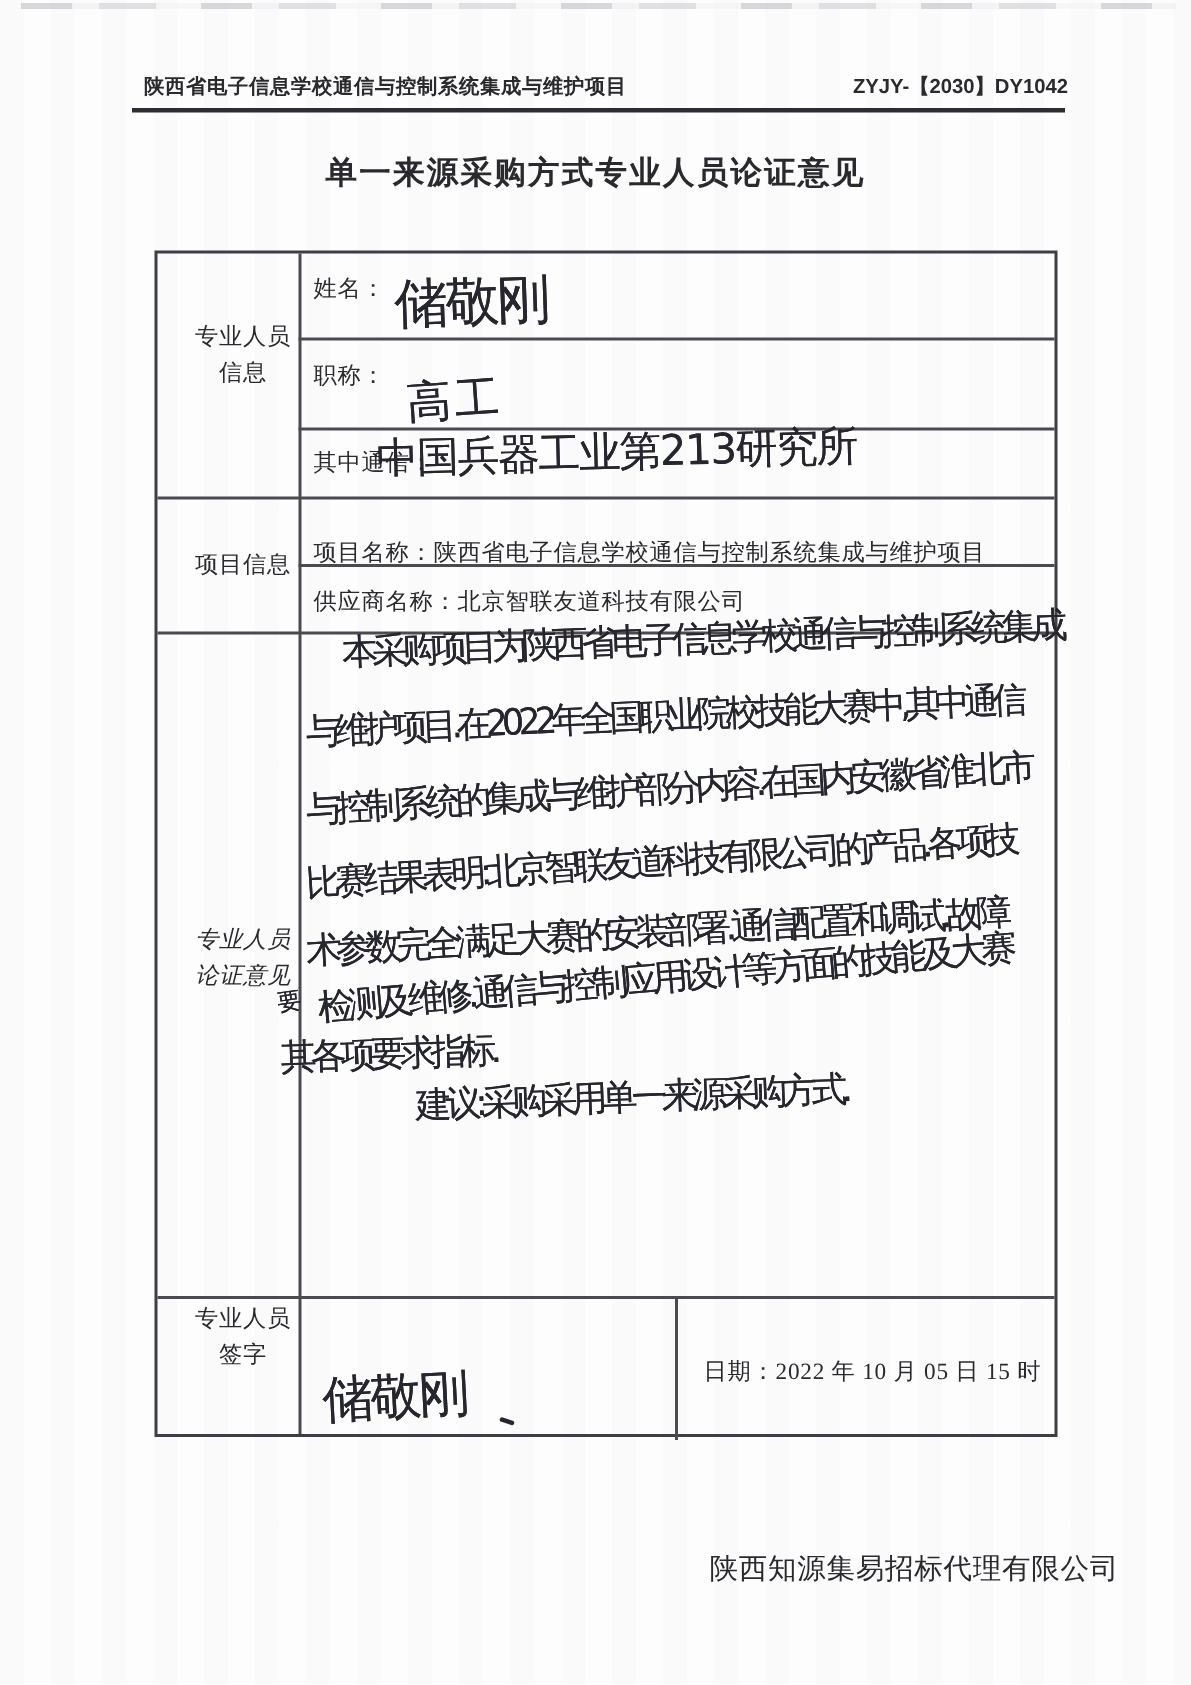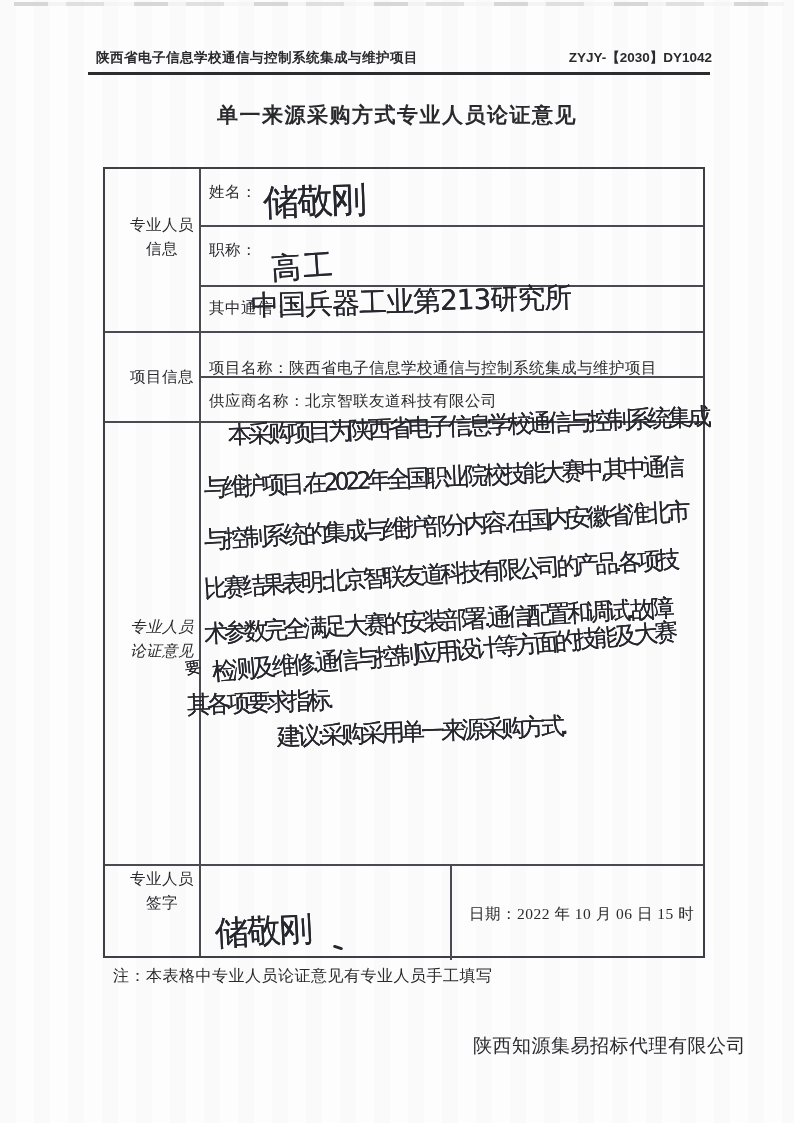--- a/index.html
+++ b/index.html
@@ -134,19 +134,18 @@
     <div class="op-line op4">比赛结果表明:北京智联友道科技有限公司的产品.各项技</div>
     <div class="op-line op5">术参数完全满足大赛的安装部署.通信配置和调试.故障</div>
     <div class="op-line op6">检测及维修.通信与控制应用设计等方面的技能及大赛</div>
     <div class="op-line op7">其各项要求指标.</div>
     <div class="op-line op8">建议:采购采用单一来源采购方式.</div>
     <div class="hw hw-insert">要</div>
 
     <div class="hw hw-sign">储敬刚</div>
     <div class="ink-dash"></div>
     <div class="inline-row date-row">
-      <span>日期：</span><span>2022 年 10 月 06 日 15 时</span>
+      <span>日期：</span><span>2022 年 10 月 05 日 15 时</span>
     </div>
   </div>
 
-  <div class="note-line">注：本表格中专业人员论证意见有专业人员手工填写</div>
   <div class="footer-co">陕西知源集易招标代理有限公司</div>
 </div>
 
 </body></html>

